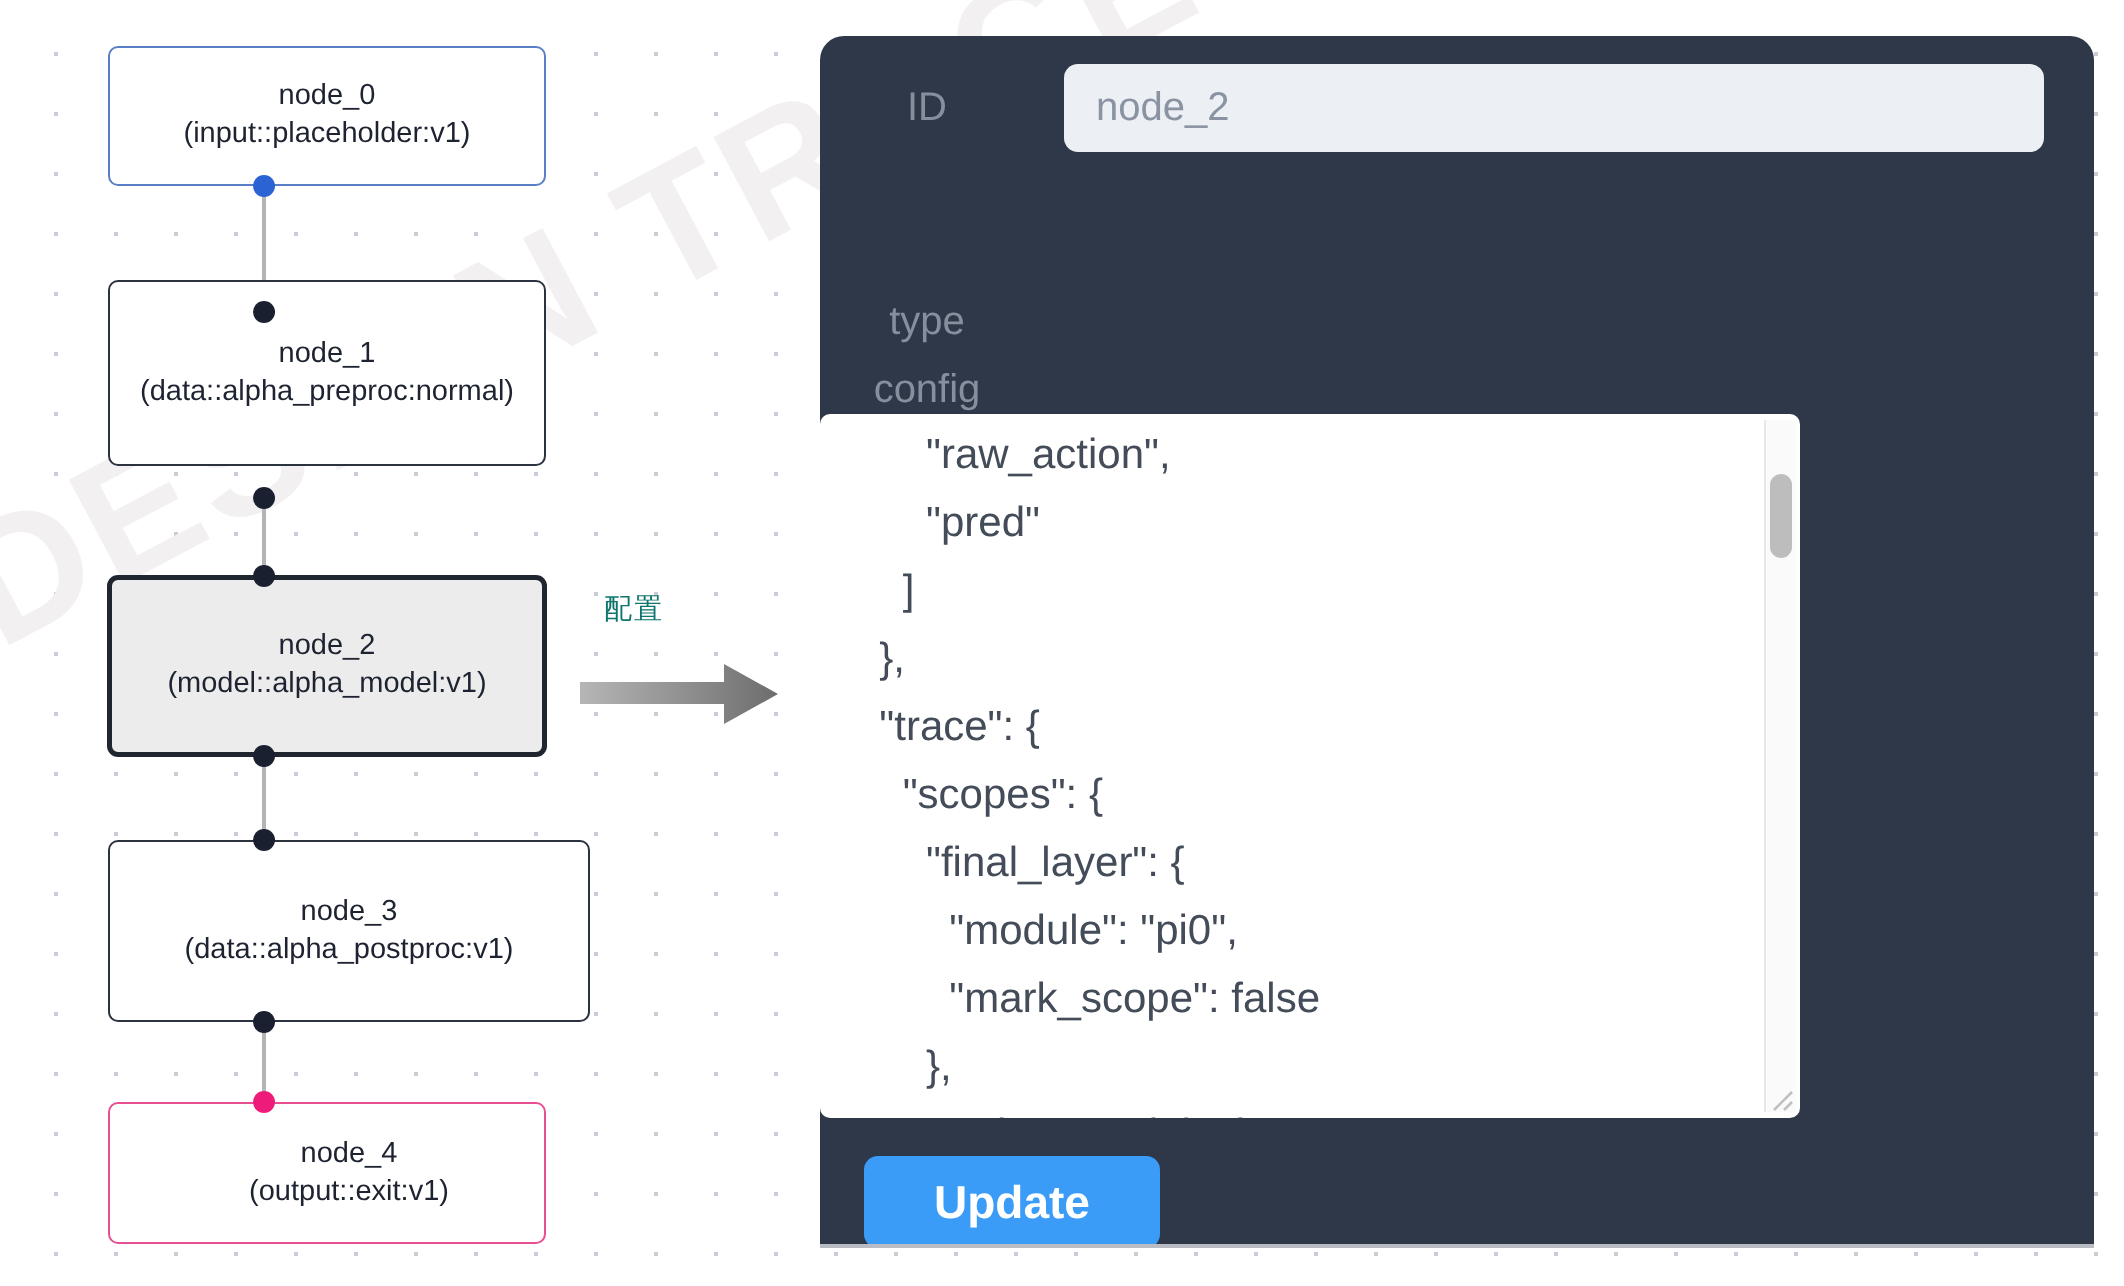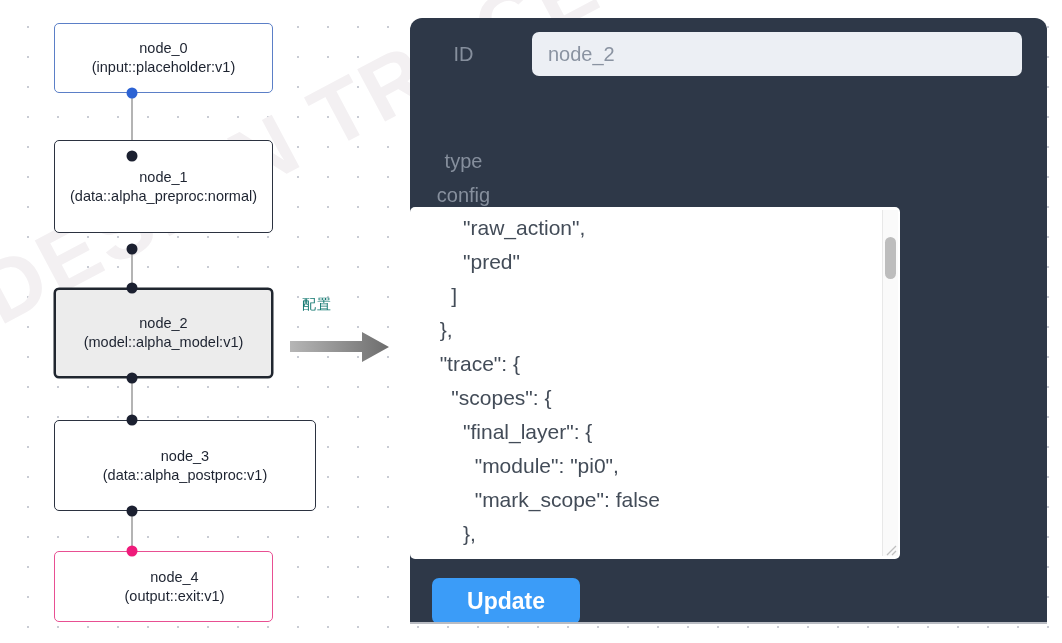--- a/index.html
+++ b/index.html
@@ -253,21 +253,21 @@
   </div>
   <div class="port" style="left:132px; top:156px;"></div>
   <div class="port" style="left:132px; top:249px;"></div>
 
   <div class="node is-selected" style="left:22px; top:288px; width:219px; height:90px;">
     <span class="lbl"><span>node_2</span><br><span>(model::alpha_model:v1)</span></span>
   </div>
   <div class="port" style="left:132px; top:288px;"></div>
   <div class="port" style="left:132px; top:378px;"></div>
 
-  <div class="node" style="left:22px; top:420px; width:262px; height:91px;">
+  <div class="node" style="left:22px; top:420px; width:241px; height:91px;">
     <span class="lbl"><span>node_3</span><br><span>(data::alpha_postproc:v1)</span></span>
   </div>
   <div class="port" style="left:132px; top:420px;"></div>
   <div class="port" style="left:132px; top:511px;"></div>
 
   <div class="node is-output" style="left:22px; top:551px; width:219px; height:71px;">
     <span class="lbl"><span>node_4</span><br><span>(output::exit:v1)</span></span>
   </div>
   <div class="port pink" style="left:132px; top:551px;"></div>
 

